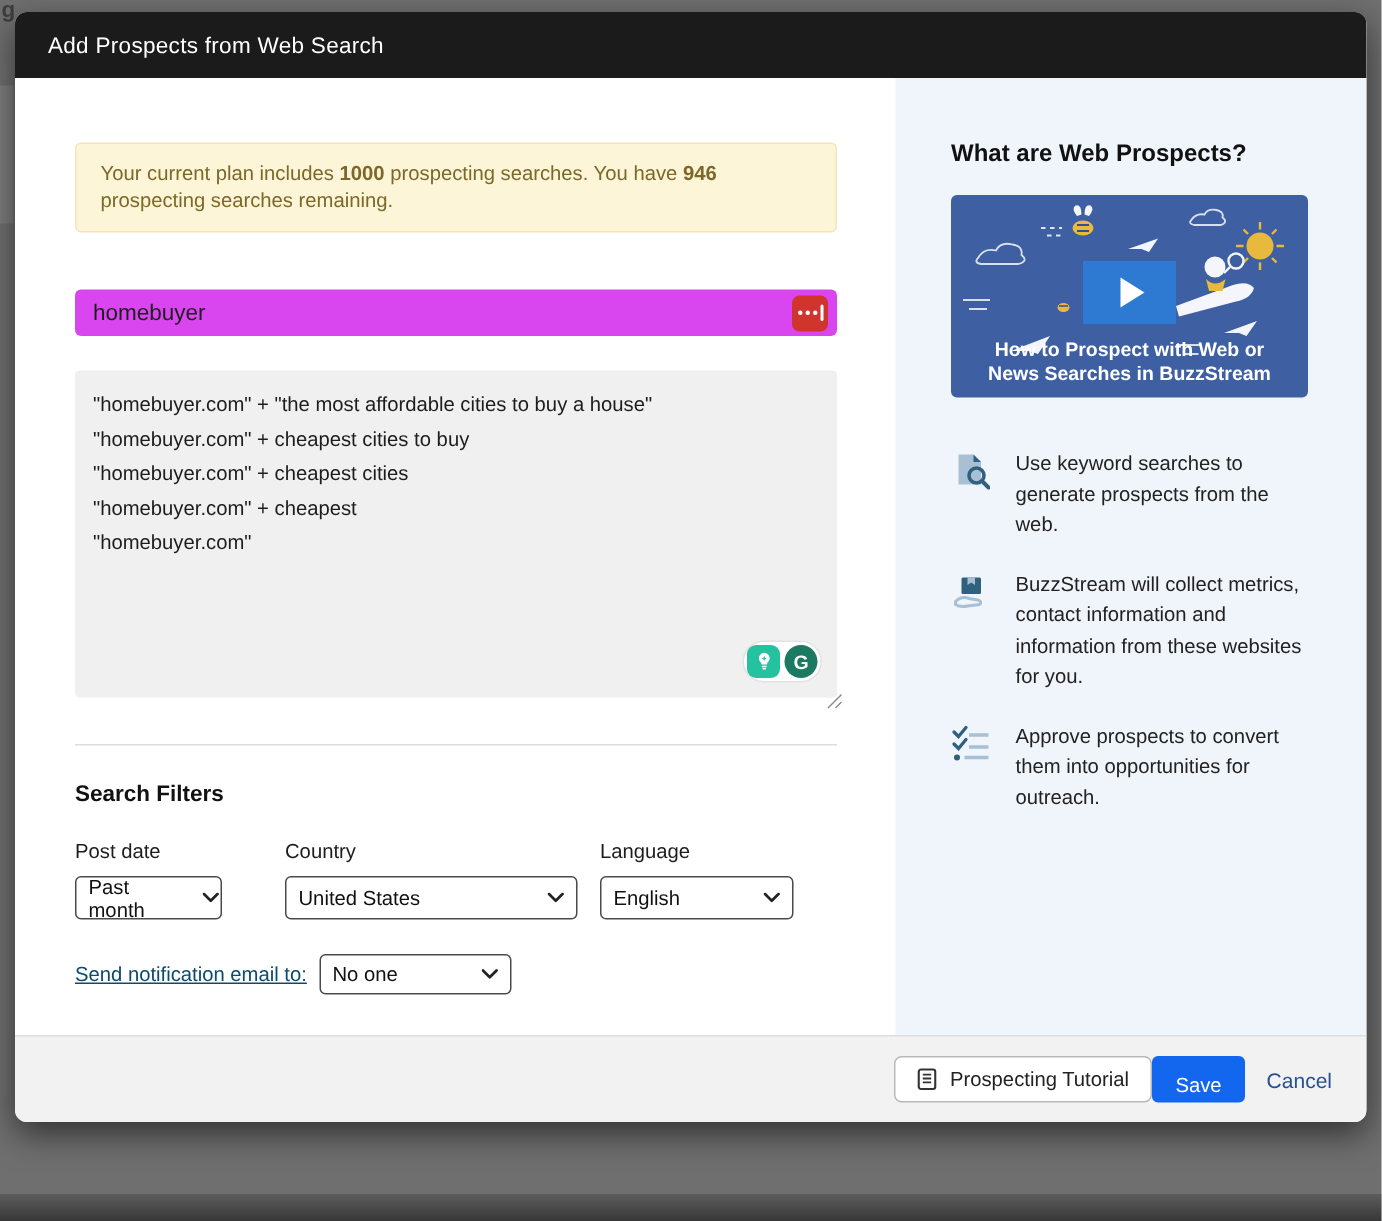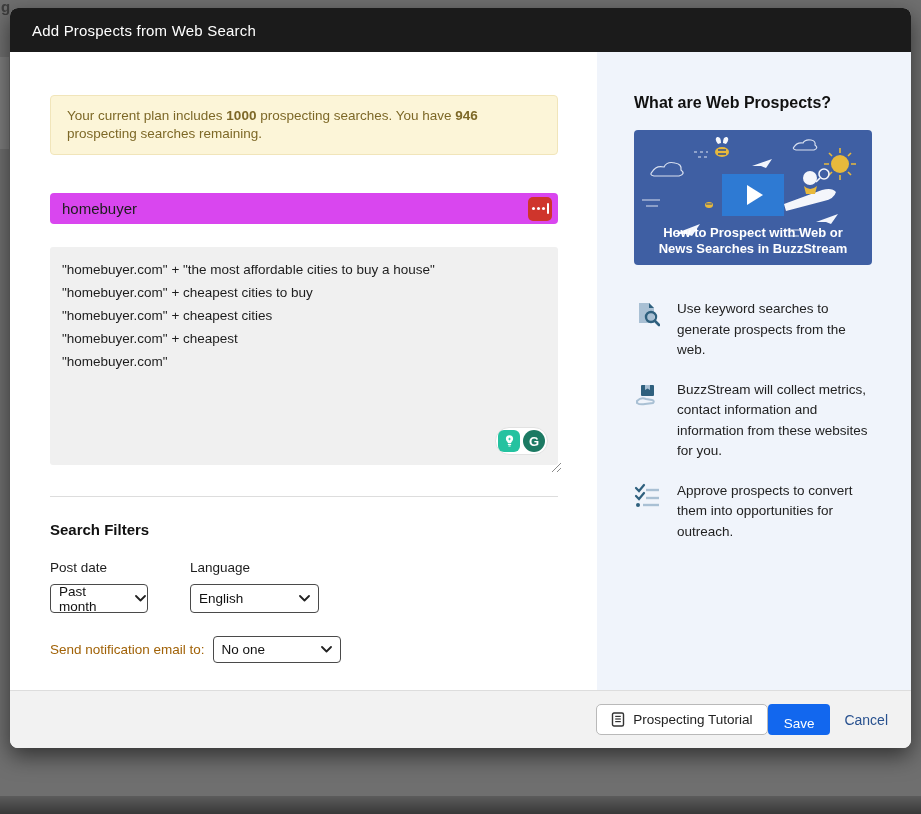--- a/index.html
+++ b/index.html
@@ -54,21 +54,21 @@
   .f-col1 { width:98px; margin-right:42px; }
   .f-col2 { width:195px; margin-right:15px; }
   .f-col3 { width:129px; }
   .f-label { font-size:13.5px; color:#1d1d1d; margin-bottom:9px; }
   .select { height:29px; border:1px solid #4a4a4a; border-radius:4px; background:#fff;
             display:flex; align-items:center; justify-content:space-between;
             padding:0 8px 0 8px; font-size:13.5px; color:#111; cursor:pointer;gap:32px; }
   .select svg { flex:0 0 auto; margin-left:6px; }
 
   .notify-row { margin-top:23px; display:flex; align-items:center; }
-  .notify-label { font-size:13.5px; color:#a16207; }
+  .notify-label { font-size:13.5px; color:#0c4a6e;text-decoration:underline; }
   .notify-select { width:128px; height:27px; margin-left:8px; }
 
   .side-heading { font-size:16px; font-weight:700; color:#111; }
   .video-thumb { margin-top:18px; width:238px; height:135px; background:#3f5fa3; border-radius:4px;
                  position:relative; overflow:hidden; cursor:pointer; }
   .video-doodles { position:absolute; inset:0; }
   .play-btn { position:absolute; left:50%; top:48%; transform:translate(-50%,-50%);
               width:62px; height:42px; background:#2e7ad3; display:flex; align-items:center; justify-content:center; }
   .play-tri { width:0; height:0; border-left:16px solid #fff; border-top:10px solid transparent;
               border-bottom:10px solid transparent; margin-left:3px; }
@@ -148,20 +148,29 @@
 
       <hr class="divider">
 
       <div class="filters-heading">Search Filters</div>
 
       <div class="filters-row">
         <div class="f-col1">
           <div class="f-label">Post date</div>
           <div class="select">
             <span>Past month</span>
+            <svg width="11" height="7" viewBox="0 0 11 7">
+                <polyline points="1,1 5.5,5.5 10,1" fill="none" stroke="#222" stroke-width="1.8" stroke-linecap="round" stroke-linejoin="round"></polyline>
+              </svg>
+          </div>
+        </div>
+        <div class="f-col2">
+          <div class="f-label">Country</div>
+          <div class="select">
+            <span>United States</span>
             <svg width="11" height="7" viewBox="0 0 11 7">
                 <polyline points="1,1 5.5,5.5 10,1" fill="none" stroke="#222" stroke-width="1.8" stroke-linecap="round" stroke-linejoin="round"></polyline>
               </svg>
           </div>
         </div>
         <div class="f-col3">
           <div class="f-label">Language</div>
           <div class="select">
             <span>English</span>
             <svg width="11" height="7" viewBox="0 0 11 7">

